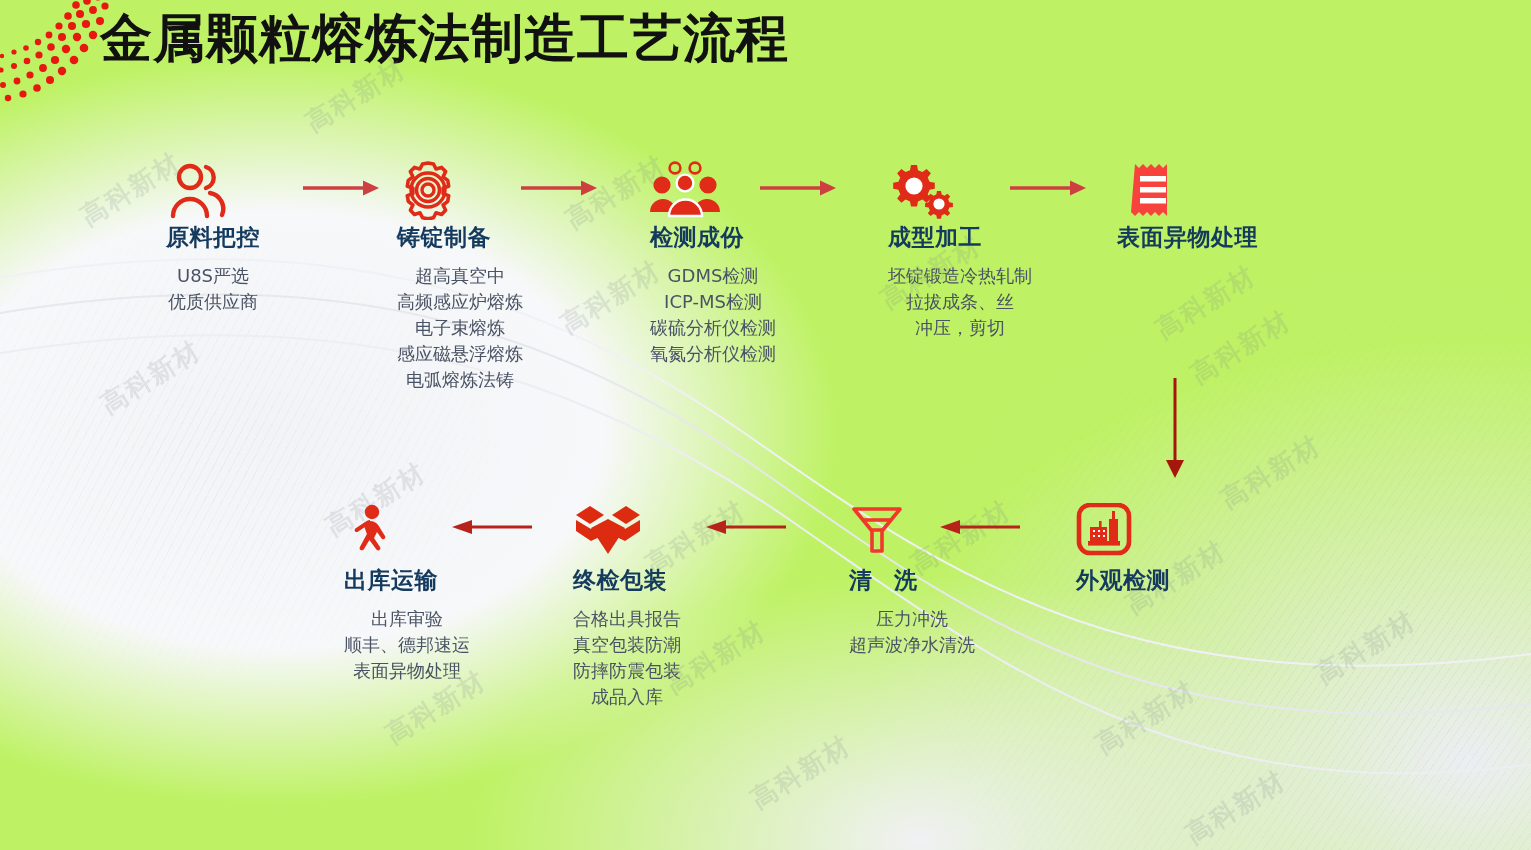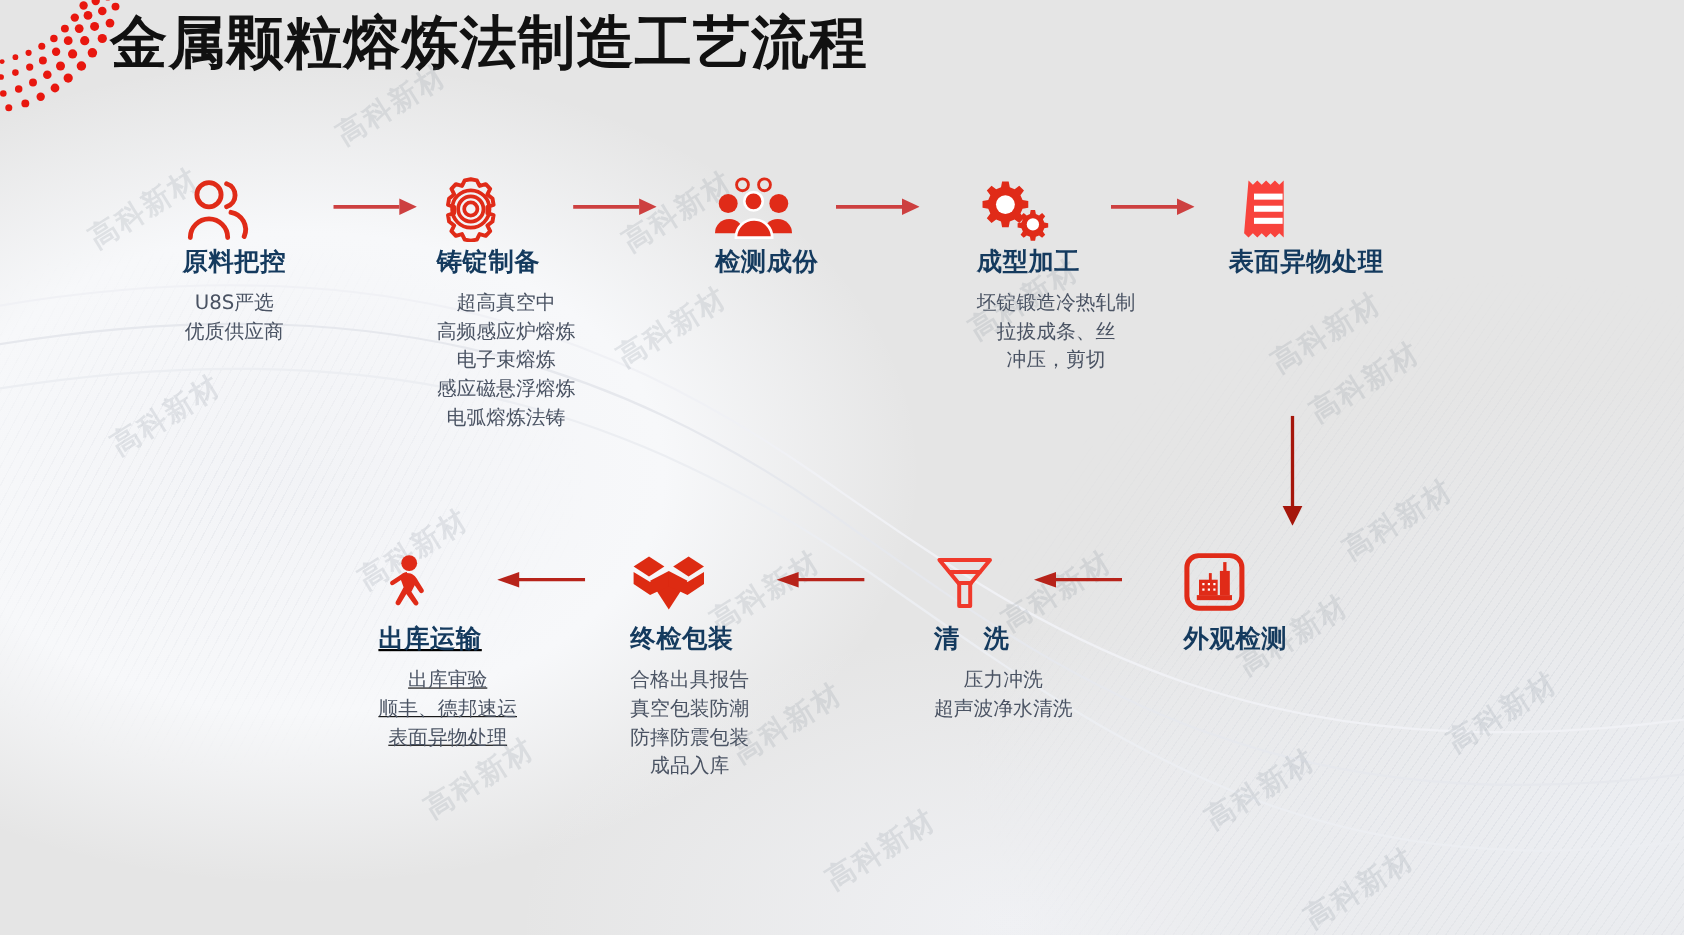--- a/index.html
+++ b/index.html
@@ -8,21 +8,21 @@
     width:1531px;height:850px;
     background:#ffffff;
     font-family:"Liberation Sans","DejaVu Sans",sans-serif;
     overflow:hidden;
     position:relative;
   }
   #page{
     position:relative;
     width:1531px;height:850px;
     overflow:hidden;
-    background:#e5e5e5;
+    background:#bef264;
   }
 
   
   .bg-layer{position:absolute;inset:0;pointer-events:none;}
   .bg-swirl{
     position:absolute;inset:0;
     background:
       radial-gradient(ellipse 780px 520px at 18% 430px, #f2f3f6 0%, #f7f8fa 42%, rgba(255,255,255,0) 72%),
       radial-gradient(ellipse 900px 620px at 96% 760px, #eceef2 0%, rgba(255,255,255,0) 68%),
       radial-gradient(ellipse 640px 380px at 60% 840px, #f0f1f4 0%, rgba(255,255,255,0) 70%);
@@ -234,20 +234,26 @@
           <circle cx="12" cy="25" r="8.6"></circle>
           <circle cx="58" cy="25" r="8.6"></circle>
           <path d="M0 52 a13 13 0 0 1 26 0 z"></path>
           <path d="M44 52 a13 13 0 0 1 26 0 z"></path>
           <circle cx="35" cy="23" r="8.4" fill="#e02b18" stroke="#ffffff" stroke-width="2.4"></circle>
           <path d="M19 56 a16.5 16.5 0 0 1 33 0 z" fill="#e02b18" stroke="#ffffff" stroke-width="2.4"></path>
         </g>
       </svg>
     </span>
     <h3>检测成份</h3>
+    <ul>
+      <li>GDMS检测</li>
+      <li>ICP-MS检测</li>
+      <li>碳硫分析仪检测</li>
+      <li>氧氮分析仪检测</li>
+    </ul>
   </div>
 
   <svg class="arrow" style="left:760px;top:178px;" width="76" height="20" viewBox="0 0 76 20">
     <line x1="0" y1="10" x2="60" y2="10" stroke="#cd4040" stroke-width="3.4"></line>
     <polygon points="60,2.5 76,10 60,17.5" fill="#cd4040"></polygon>
   </svg>
 
   <div class="step" style="left:888px;top:160px;">
     <span class="icon">
       <svg width="70" height="60" viewBox="0 0 70 60">
@@ -359,21 +365,21 @@
       <li>防摔防震包装</li>
       <li>成品入库</li>
     </ul>
   </div>
 
   <svg class="arrow" style="left:452px;top:517px;" width="80" height="20" viewBox="0 0 80 20">
     <line x1="16" y1="10" x2="80" y2="10" stroke="#b7231a" stroke-width="3"></line>
     <polygon points="20,3 20,17 0,10" fill="#b7231a"></polygon>
   </svg>
 
-  <div class="step" style="left:344px;top:503px;text-decoration:underline;">
+  <div class="step" style="left:344px;top:503px;">
     <span class="icon">
       <svg width="54" height="54" viewBox="0 0 54 54">
         <g fill="#e02b18">
           <circle cx="28" cy="9" r="7.2"></circle>
           <path d="M26 18 c5 0 8 3 10 7 l5 8 c1.4 2.3 -2 4.6 -3.6 2.3 l-4.4-6.3 -3 6 6 9 c1.6 2.4 -1.8 4.8 -3.6 2.5 l-7-9.6 -5.5 9.3 c-1.5 2.5 -5.4 .4 -4-2.3 l7-13 -2.4-6.6 -6.6 4.4 c-2.4 1.6 -4.6-1.9 -2.2-3.5 l9-6 c1.7-1.1 3.2-2.2 5.3-2.2 z"></path>
         </g>
       </svg>
     </span>
     <h3>出库运输</h3>
     <ul>

